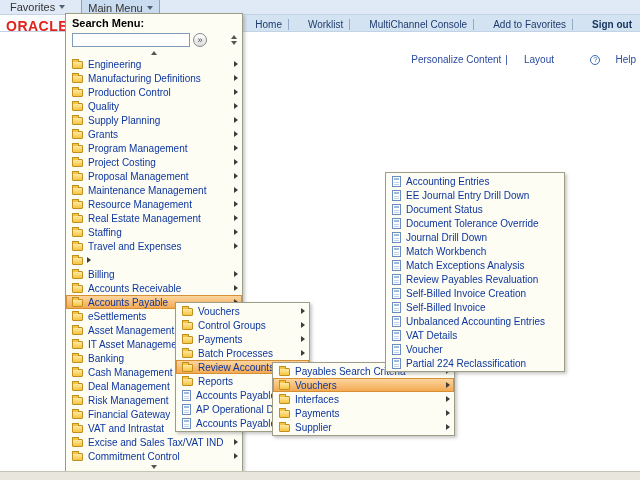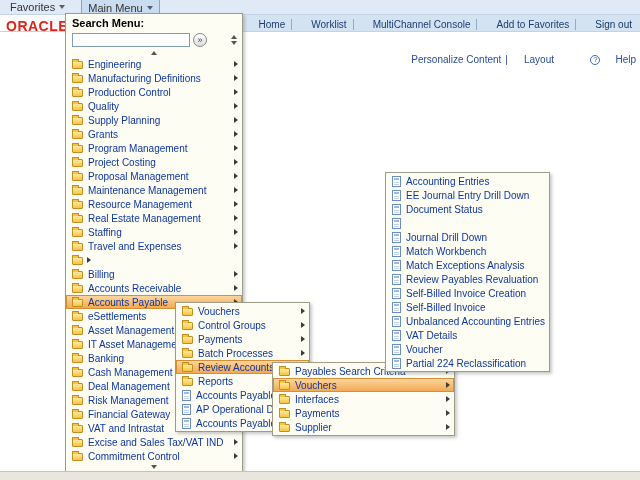--- a/index.html
+++ b/index.html
@@ -17,42 +17,42 @@
   .caret { width:0; height:0; border-left:3px solid transparent; border-right:3px solid transparent;
            border-top:4px solid #55606e; }
 
   
   .band { position:absolute; left:0; top:15px; width:640px; height:17px;
           background:linear-gradient(to right,#ffffff 0px,#eef5fb 120px,#d3e3f2 260px,#d3e3f2 640px);
           border-bottom:1px solid #c2d3e6; display:flex; justify-content:flex-end;
           align-items:center; padding-right:8px; z-index:4; }
   .util-link { font-size:10px; color:#1f3c6e; cursor:pointer; white-space:nowrap; }
   .util-link + .util-link { margin-left:6px; padding-left:19px; border-left:1px solid #93aac9; }
-  .util-link:last-child { font-weight:normal; color:#14335f; }
+  .util-link:last-child { font-weight:bold; color:#14335f; }
 
   .logo { position:absolute; left:6px; top:18px; font-size:14px; font-weight:bold;
           color:var(--oracle-red,#e2231a); letter-spacing:0.5px; z-index:6; }
 
   
   .page-tools { position:absolute; top:54px; left:0; width:640px; height:12px; font-size:10px; }
   .personalize { position:absolute; right:86px; top:0; display:flex; gap:4px; align-items:center; }
   .tool-link { color:#2a4a9e; cursor:pointer; text-decoration:none;margin-left:12px; }
   .sep { color:#2a4a9e; }
   .help-area { position:absolute; right:4px; top:0; display:flex; gap:3px; align-items:center; }
   .help-icon { width:10px; height:10px; border-radius:50%; border:1px solid #3f6cb5; color:#3f6cb5;
                font-size:8px; line-height:8px; text-align:center; display:inline-block; }
 
   
   .panel { position:absolute; background:var(--menu-bg,#fdfdf4);
            border:1px solid var(--menu-border,#9d9c86);
            box-shadow:2px 2px 3px rgba(100,100,100,0.35); }
   .panel-main     { left:65px;  top:13px;  width:178px; height:459px; z-index:10; }
   .panel-ap       { left:175px; top:302px; width:135px; z-index:20; padding:1px 0; }
   .panel-review   { left:272px; top:362px; width:183px; z-index:30; padding:1px 0; }
-  .panel-vouchers { left:385px; top:172px; width:165px; z-index:40; padding:1px 0; }
+  .panel-vouchers { left:385px; top:172px; width:180px; z-index:40; padding:1px 0; }
 
   .search-label { font-size:11px; font-weight:bold; color:#000; padding:3px 6px 1px 6px; height:17px; }
   .search-row { display:flex; align-items:center; gap:3px; padding:0 4px 0 6px; height:18px; }
   .search-input { width:118px; height:14px; border:1px solid #7f9db9; font-size:10px; padding:0 2px;
                   font-family:inherit; background:#fff; }
   .go-btn { width:14px; height:14px; border:1px solid #8a8a8a; border-radius:50%;
             background:linear-gradient(#fff,#dcdcdc); font-size:9px; line-height:12px;
             text-align:center; color:#444; cursor:pointer; flex:0 0 auto; }
   .spin { margin-left:auto; display:flex; flex-direction:column; gap:2px; align-items:center;
           padding-right:1px; cursor:pointer; }
@@ -371,20 +371,21 @@
         <div class="menu-item">
           <span class="page-icon"></span>
           <span class="menu-label">EE Journal Entry Drill Down</span>
         </div>
         <div class="menu-item">
           <span class="page-icon"></span>
           <span class="menu-label">Document Status</span>
         </div>
         <div class="menu-item">
           <span class="page-icon"></span>
+          <span class="menu-label">Document Tolerance Override</span>
         </div>
         <div class="menu-item">
           <span class="page-icon"></span>
           <span class="menu-label">Journal Drill Down</span>
         </div>
         <div class="menu-item">
           <span class="page-icon"></span>
           <span class="menu-label">Match Workbench</span>
         </div>
         <div class="menu-item">

